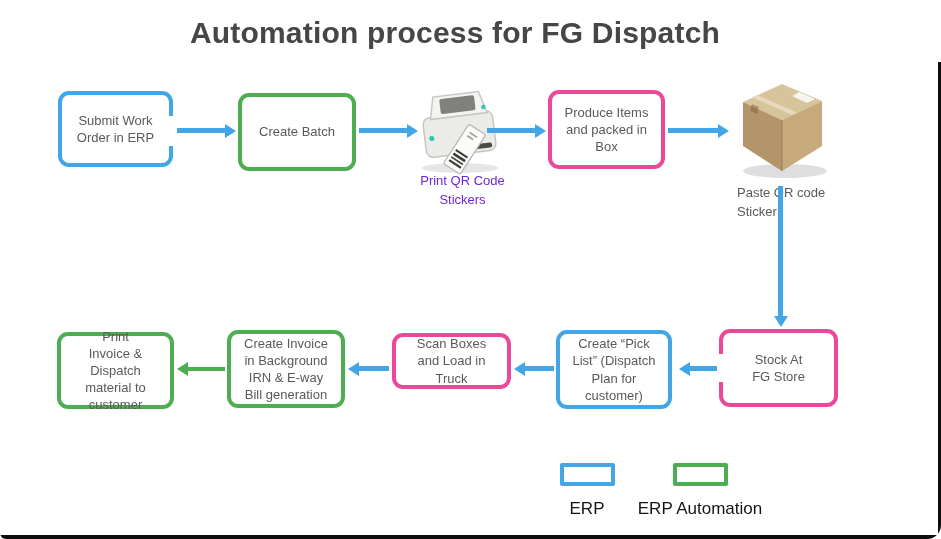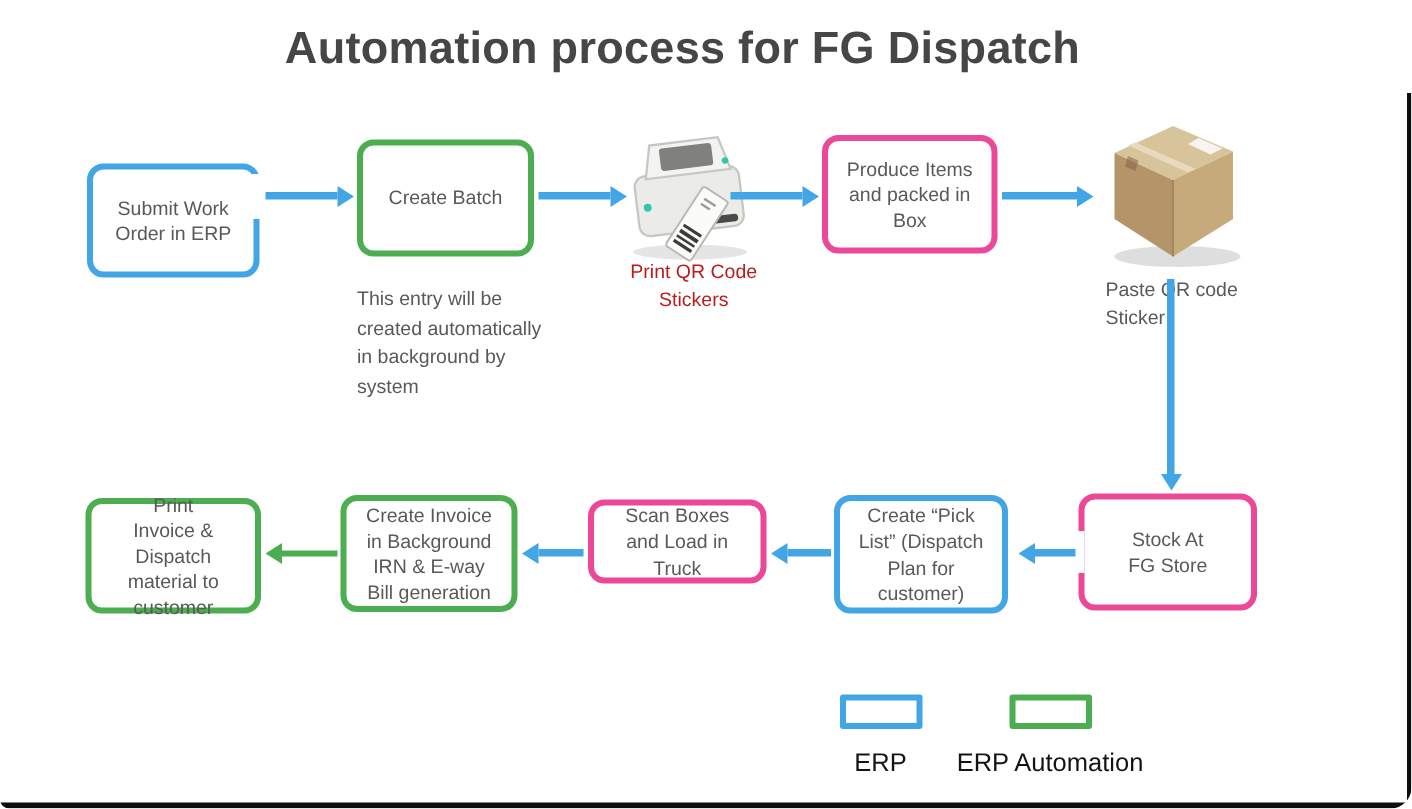--- a/index.html
+++ b/index.html
@@ -22,21 +22,21 @@
     display:flex; align-items:center; justify-content:center; text-align:center;
     font-size:13px; line-height:1.32; color:#595959; background:#ffffff;
   }
   .node.erp    { border:4px solid #42a5e5; }
   .node.auto   { border:4px solid #4cae50; }
   .node.manual { border:4px solid #ec4899; }
 
   .notch { position:absolute; background:#ffffff; }
 
   .caption { position:absolute; font-size:13px; line-height:1.45; }
-  .caption.dark { color:#b91c1c; text-align:center; }
+  .caption.dark { color:#6d28d9; text-align:center; }
   .caption.gray { color:#595959; text-align:left; }
   .note { position:absolute; font-size:13px; line-height:1.5; color:#595959; }
 
   
   .ar { position:absolute; background:#42a5e5; height:5px; }
   .ar.right::after {
     content:""; position:absolute; right:-11px; top:-4.5px;
     border-left:11px solid #42a5e5; border-top:7px solid transparent; border-bottom:7px solid transparent;
   }
   .ar.left::before {
@@ -65,21 +65,21 @@
 </style>
 </head>
 <body>
 
 <div class="page">
   <div class="frame-right"></div>
   <div class="frame-bottom"></div>
 
   <div class="title">Automation process for FG Dispatch</div>
 
-  <div class="node erp" style="left:58px; top:109px; width:115px; height:76px; padding:4px 8px;">
+  <div class="node erp" style="left:58px; top:91px; width:115px; height:76px; padding:4px 8px;">
     <span>Submit Work Order in ERP</span>
   </div>
   <div class="notch" style="left:168px; top:116px; width:8px; height:30px;"></div>
 
   <div class="node auto" style="left:238px; top:93px; width:118px; height:78px; padding:0 10px;text-align:center;">
     <span>Create Batch</span>
   </div>
 
   <div class="icon-wrap" style="left:410px; top:80px; width:100px; height:95px;">
     <svg viewBox="0 0 100 95" width="100" height="95">
@@ -116,21 +116,20 @@
       <polygon points="8,24 47,42 47,93 8,68" fill="#b49469"></polygon>
       <polygon points="47,42 87,23 87,68 47,93" fill="#c6aa7c"></polygon>
       <polygon points="17,19 57,37 62,34.5 22,17" fill="#e7dabd"></polygon>
       <polygon points="64,14 80,21 72,25 57,18" fill="#f7f5ef"></polygon>
       <polygon points="17,26 24,29 22,36 15,33" fill="#7d5f41" opacity="0.5"></polygon>
       <line x1="47" y1="42" x2="47" y2="93" stroke="#9a7f57" stroke-width="1"></line>
     </svg>
   </div>
   <div class="caption gray" style="left:737px; top:184px; width:100px;">Paste QR code Sticker</div>
 
-  <div class="note" style="left:238px; top:189px; width:132px;">This entry will be created automatically in background by system</div>
 
   <div class="node auto" style="left:57px; top:332px; width:117px; height:77px; padding:0 24px;">
     <span>Print Invoice &amp; Dispatch material to customer</span>
   </div>
 
   <div class="node auto" style="left:227px; top:330px; width:118px; height:78px; padding:0 11px;">
     <span>Create Invoice in Background IRN &amp; E-way Bill generation</span>
   </div>
 
   <div class="node manual" style="left:392px; top:333px; width:119px; height:56px; padding:0 15px;">

